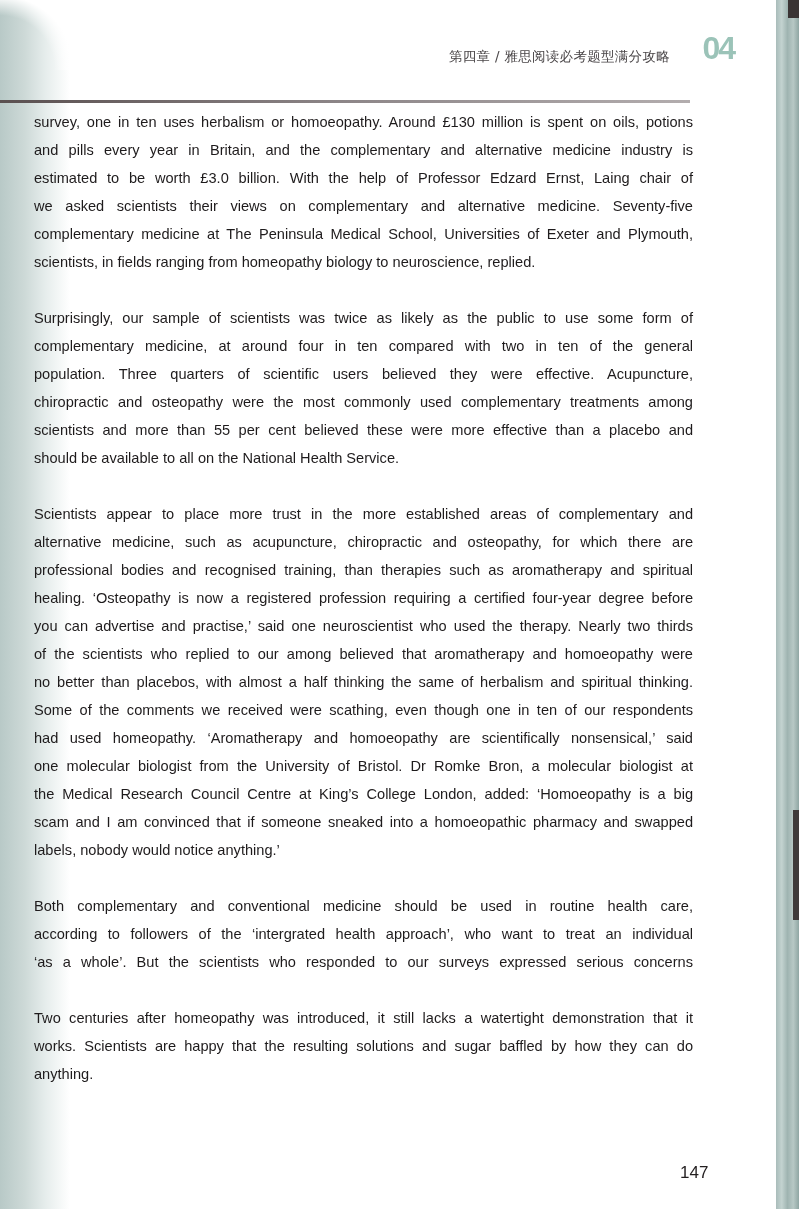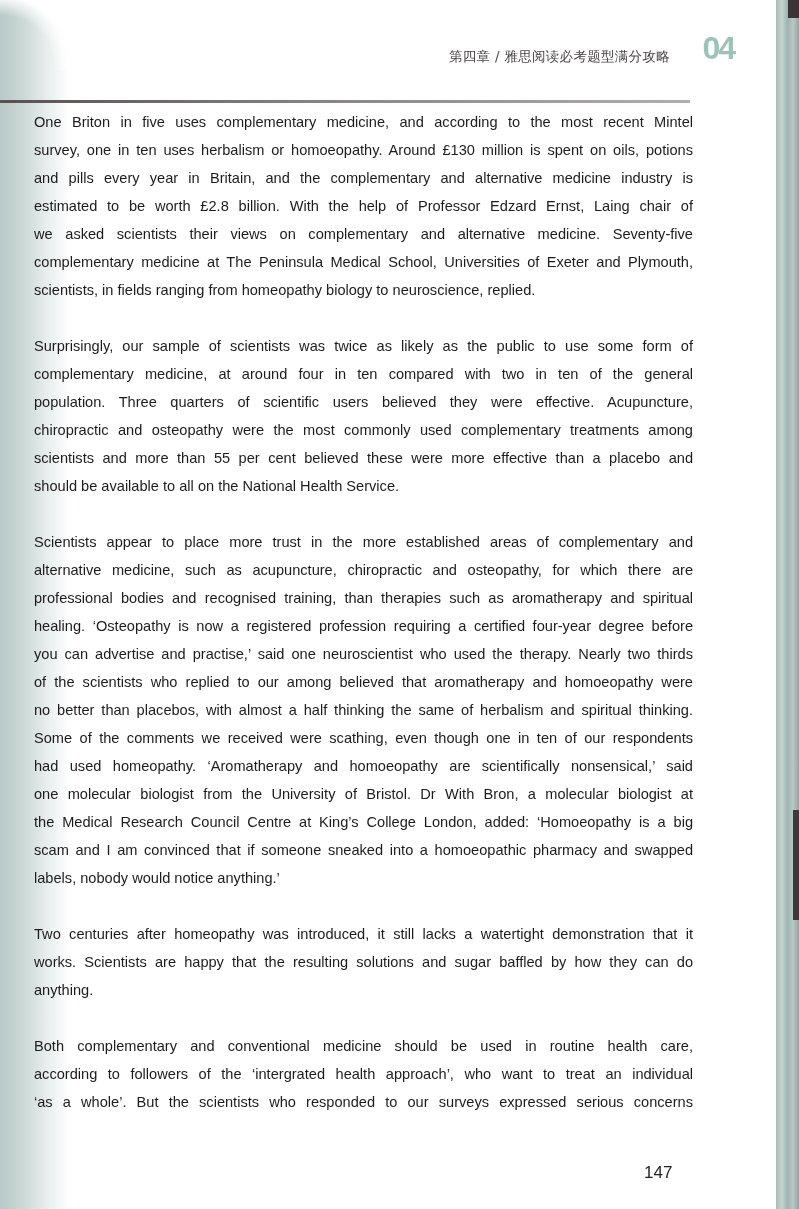--- a/index.html
+++ b/index.html
@@ -51,45 +51,44 @@
   }
   .para {
     margin: 0 0 28px 0;
     font-size: 14.6px; line-height: 28px;
     text-align: justify; text-align-last: left;
     color: #1e1b1c;
   }
   .para .line { display: block; text-align: justify; text-align-last: justify; }
   .para .line.last { text-align-last: left; }
   .page-number {
-    position: absolute; left: 644px; top: 1163px;
+    position: absolute; left: 680px; top: 1163px;
     font-size: 17px; color: #231f20;
   }
 </style>
 </head>
 <body>
 
 <div class="left-shade"></div>
 <div class="left-shade-top"></div>
 <div class="right-edge"></div>
 <div class="right-edge-dark"></div>
 <div class="right-edge-dark2"></div>
 
 <div class="header">
   <span class="header-title">第四章 / 雅思阅读必考题型满分攻略</span>
   <span class="header-num">04</span>
   <div class="header-rule"></div>
 </div>
 
 <div class="content">
   <p class="para">
-    <span class="line">One Briton in five uses complementary medicine, and according to the most recent Mintel</span>
     <span class="line">survey, one in ten uses herbalism or homoeopathy. Around £130 million is spent on oils, potions</span>
     <span class="line">and pills every year in Britain, and the complementary and alternative medicine industry is</span>
-    <span class="line">estimated to be worth £2.8 billion. With the help of Professor Edzard Ernst, Laing chair of</span>
+    <span class="line">estimated to be worth £3.0 billion. With the help of Professor Edzard Ernst, Laing chair of</span>
     <span class="line">we asked scientists their views on complementary and alternative medicine. Seventy-five</span>
     <span class="line">complementary medicine at The Peninsula Medical School, Universities of Exeter and Plymouth,</span>
     <span class="line last">scientists, in fields ranging from homeopathy biology to neuroscience, replied.</span>
   </p>
   <p class="para">
     <span class="line">Surprisingly, our sample of scientists was twice as likely as the public to use some form of</span>
     <span class="line">complementary medicine, at around four in ten compared with two in ten of the general</span>
     <span class="line">population. Three quarters of scientific users believed they were effective. Acupuncture,</span>
     <span class="line">chiropractic and osteopathy were the most commonly used complementary treatments among</span>
     <span class="line">scientists and more than 55 per cent believed these were more effective than a placebo and</span>
@@ -98,30 +97,30 @@
   <p class="para">
     <span class="line">Scientists appear to place more trust in the more established areas of complementary and</span>
     <span class="line">alternative medicine, such as acupuncture, chiropractic and osteopathy, for which there are</span>
     <span class="line">professional bodies and recognised training, than therapies such as aromatherapy and spiritual</span>
     <span class="line">healing. ‘Osteopathy is now a registered profession requiring a certified four-year degree before</span>
     <span class="line">you can advertise and practise,’ said one neuroscientist who used the therapy. Nearly two thirds</span>
     <span class="line">of the scientists who replied to our among believed that aromatherapy and homoeopathy were</span>
     <span class="line">no better than placebos, with almost a half thinking the same of herbalism and spiritual thinking.</span>
     <span class="line">Some of the comments we received were scathing, even though one in ten of our respondents</span>
     <span class="line">had used homeopathy. ‘Aromatherapy and homoeopathy are scientifically nonsensical,’ said</span>
-    <span class="line">one molecular biologist from the University of Bristol. Dr With Bron, a molecular biologist at</span>
+    <span class="line">one molecular biologist from the University of Bristol. Dr Romke Bron, a molecular biologist at</span>
     <span class="line">the Medical Research Council Centre at King’s College London, added: ‘Homoeopathy is a big</span>
     <span class="line">scam and I am convinced that if someone sneaked into a homoeopathic pharmacy and swapped</span>
     <span class="line last">labels, nobody would notice anything.’</span>
+  </p>
+  <p class="para">
+    <span class="line">Both complementary and conventional medicine should be used in routine health care,</span>
+    <span class="line">according to followers of the ‘intergrated health approach’, who want to treat an individual</span>
+    <span class="line">‘as a whole’. But the scientists who responded to our surveys expressed serious concerns</span>
   </p>
   <p class="para">
     <span class="line">Two centuries after homeopathy was introduced, it still lacks a watertight demonstration that it</span>
     <span class="line">works. Scientists are happy that the resulting solutions and sugar baffled by how they can do</span>
     <span class="line last">anything.</span>
   </p>
-  <p class="para">
-    <span class="line">Both complementary and conventional medicine should be used in routine health care,</span>
-    <span class="line">according to followers of the ‘intergrated health approach’, who want to treat an individual</span>
-    <span class="line">‘as a whole’. But the scientists who responded to our surveys expressed serious concerns</span>
-  </p>
 </div>
 
 <div class="page-number">147</div>
 
 </body></html>

